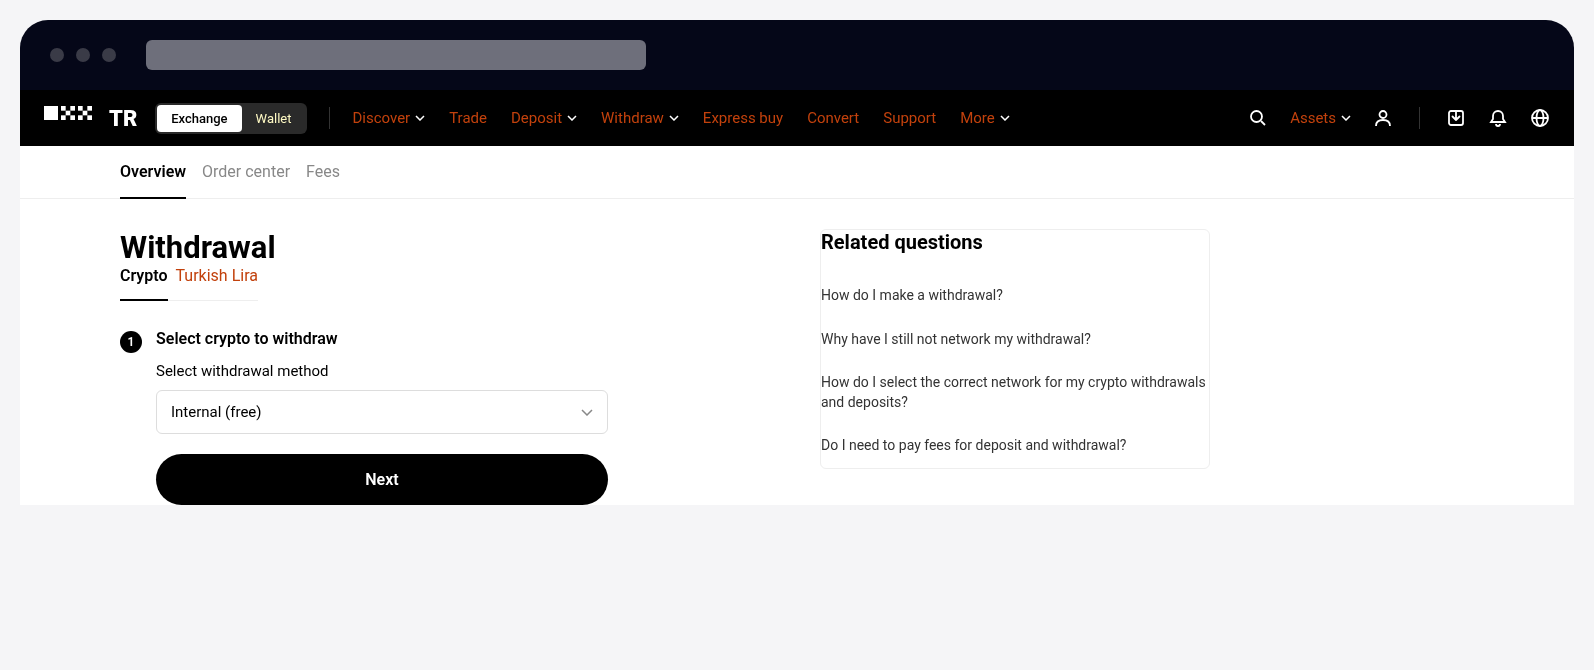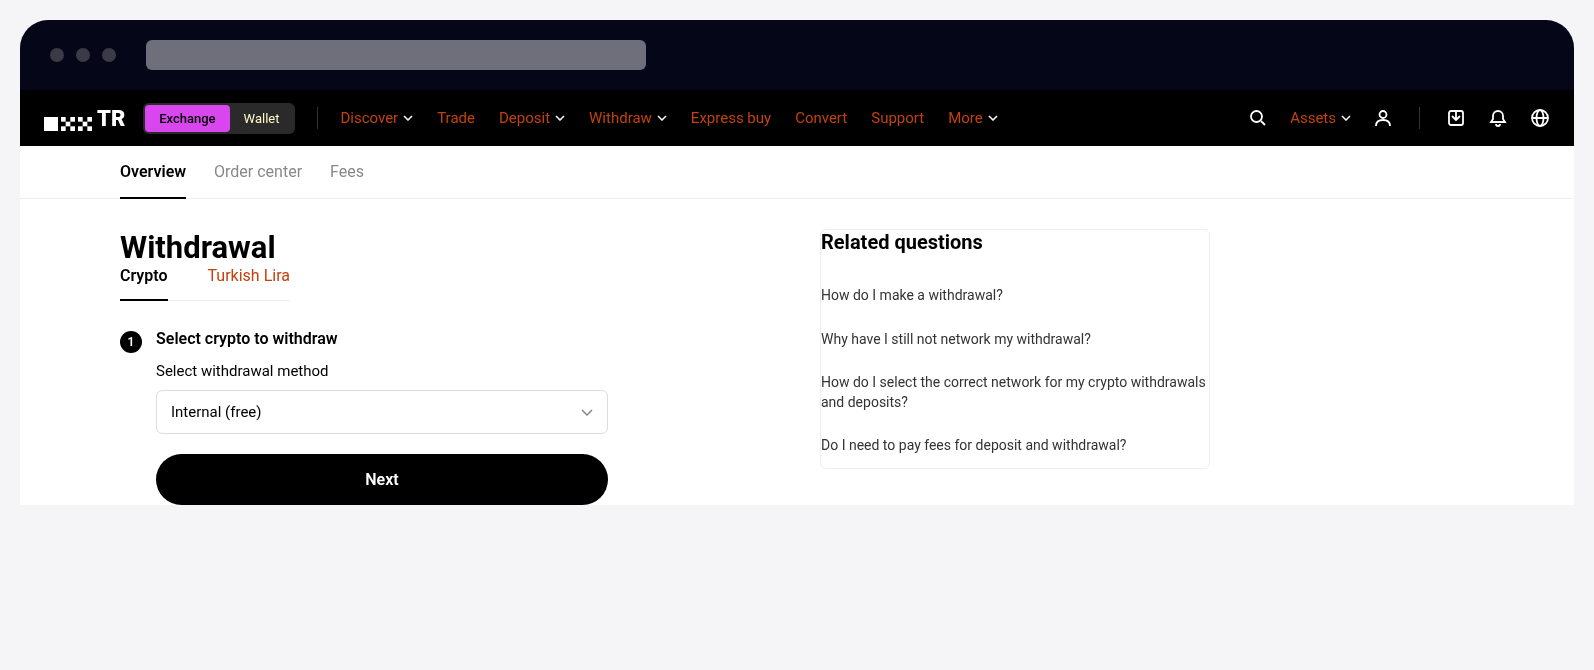--- a/index.html
+++ b/index.html
@@ -5,43 +5,43 @@
 * { margin: 0; padding: 0; box-sizing: border-box; font-family: -apple-system, BlinkMacSystemFont, "Segoe UI", Roboto, sans-serif; }
 body { background: #f5f5f7; padding: 0; }
 .outer-frame { background: #f5f5f7; padding: 20px 20px 0 20px; }
 .browser-window { background: #050718; border-radius: 28px 28px 0 0; overflow: hidden; width: 100%; max-width: 1554px; margin: 0 auto; }
 .browser-chrome { display: flex; align-items: center; padding: 20px 30px; gap: 30px; height: 70px; }
 .traffic-lights { display: flex; gap: 12px; }
 .traffic-light { width: 14px; height: 14px; border-radius: 50%; background: #3a3b47; }
 .address-bar { background: #6e6f7b; height: 30px; width: 500px; border-radius: 6px; }
 .app-content { background: #fff; }
 .top-nav { background: #000; color: #fff; display: flex; align-items: center; padding: 0 24px; height: 56px; gap: 18px; }
-.logo { font-weight: 900; font-size: 22px; letter-spacing: 1px; font-family: monospace; display: flex; align-items: flex-end; gap: 5px; }
+.logo { font-weight: 900; font-size: 22px; letter-spacing: 1px; font-family: monospace; display: flex; align-items: flex-start; gap: 17px; }
 .logo-blocks { display: inline-flex; gap: 3px; align-items: center; }
 .logo-sq { width: 14px; height: 14px; background: #fff; }
 .logo-text { font-weight: 900; font-size: 22px; letter-spacing: 0px; }
 .mode-toggle { display: flex; background: #2a2a2a; border-radius: 6px; padding: 2px; }
 .mode-btn { padding: 6px 14px; font-size: 13px; border-radius: 4px; cursor: pointer; }
-.mode-btn.active { background: #d946ef; color: #000; font-weight: 500; }
+.mode-btn.active { background: #ffffff; color: #000; font-weight: 500; }
 .mode-btn.inactive { color: #fef9c3; }
 .nav-sep { width: 1px; height: 22px; background: #333; margin: 0 4px; }
 .nav-items { display: flex; gap: 24px; align-items: center; }
 .nav-item { color: #c2410c; font-size: 15px; cursor: pointer; display: flex; align-items: center; gap: 5px; }
 .nav-spacer { flex: 1; }
 .nav-right { display: flex; align-items: center; gap: 22px; }
 .nav-icon { width: 20px; height: 20px; cursor: pointer; display: flex; align-items: center; justify-content: center; }
 .chevron { display: inline-block; }
 .sub-nav { border-bottom: 1px solid #eee; padding: 0 100px; }
-.sub-nav-inner { display: flex; gap: 28px; }
+.sub-nav-inner { display: flex; gap: 16px; }
 .sub-nav-item { padding: 16px 0; font-size: 16px; color: #888; cursor: pointer; border-bottom: 2px solid transparent; margin-bottom: -1px; }
 .sub-nav-item.active { color: #000; font-weight: 600; border-bottom-color: #000; }
 .main-area { display: flex; padding: 30px 100px 0 100px; gap: 40px; align-items: flex-start; }
 .main-left { flex: 1; max-width: 660px; }
 .page-title { font-size: 31px; font-weight: 700; }
-.type-tabs { display: flex; gap: 40px; border-bottom: 1px solid #eee; margin-bottom: 28px; width: fit-content; }
+.type-tabs { display: flex; gap: 8px; border-bottom: 1px solid #eee; margin-bottom: 28px; width: fit-content; }
 .type-tab { padding: 0 0 14px 0; font-size: 16px; color: #c2410c; cursor: pointer; border-bottom: 2px solid transparent; margin-bottom: -1px; }
 .type-tab.active { color: #000; font-weight: 600; border-bottom-color: #000; }
 .step-row { display: flex; gap: 14px; align-items: flex-start; }
 .step-badge { width: 22px; height: 22px; border-radius: 50%; background: #000; color: #fff; font-size: 12px; font-weight: 600; display: flex; align-items: center; justify-content: center; flex-shrink: 0; margin-top: 2px; }
 .step-content { flex: 1; }
 .step-title { font-size: 16px; font-weight: 600; margin-bottom: 14px; }
 .select-box { border: 1px solid #ddd; border-radius: 6px; padding: 12px 14px; display: flex; justify-content: space-between; align-items: center; cursor: pointer; margin-bottom: 20px; font-size: 15px; max-width: 452px; }
 .select-label { font-size: 15px; margin-bottom: 10px; }
 .next-btn { background: #000; color: #fff; border: none; border-radius: 28px; padding: 16px 0; font-size: 16px; font-weight: 600; cursor: pointer; width: 100%; max-width: 452px; }
 .sidebar { width: 390px; border: 1px solid #eee; border-radius: 6px; margin-top: 0; }

